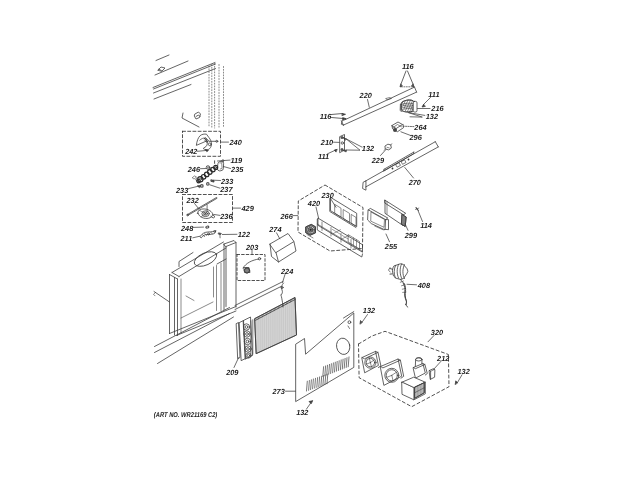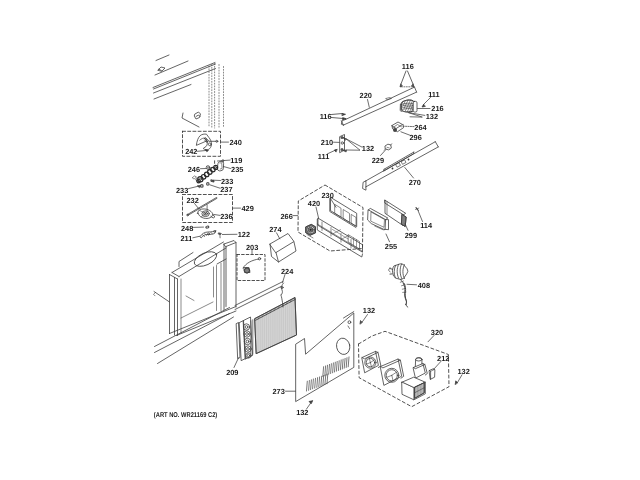--- a/index.html
+++ b/index.html
@@ -1,16 +1,16 @@
 <!DOCTYPE html>
 <html><head>
 <meta charset="utf-8">
 <style>
   html,body{margin:0;padding:0;background:#ffffff;}
-  .wrap{width:640px;height:480px;position:relative;overflow:hidden;background:#ffffff;transform:translateZ(0);}
+  .wrap{width:640px;height:480px;position:relative;overflow:hidden;background:#ffffff;transform:translateZ(0);font-style:italic;}
   svg{position:absolute;left:0;top:0;}
   text{font-family:"Liberation Sans",sans-serif;font-weight:bold;fill:#1c1c1c;text-rendering:geometricPrecision;}
 </style>
 </head>
 <body>
 <div class="wrap">
 <svg width="640" height="480" viewBox="0 0 640 480" style="filter:grayscale(1)">
 <defs>
   <pattern id="fins" width="1.9" height="4" patternUnits="userSpaceOnUse">
     <rect width="1.9" height="4" fill="#ffffff"></rect>

